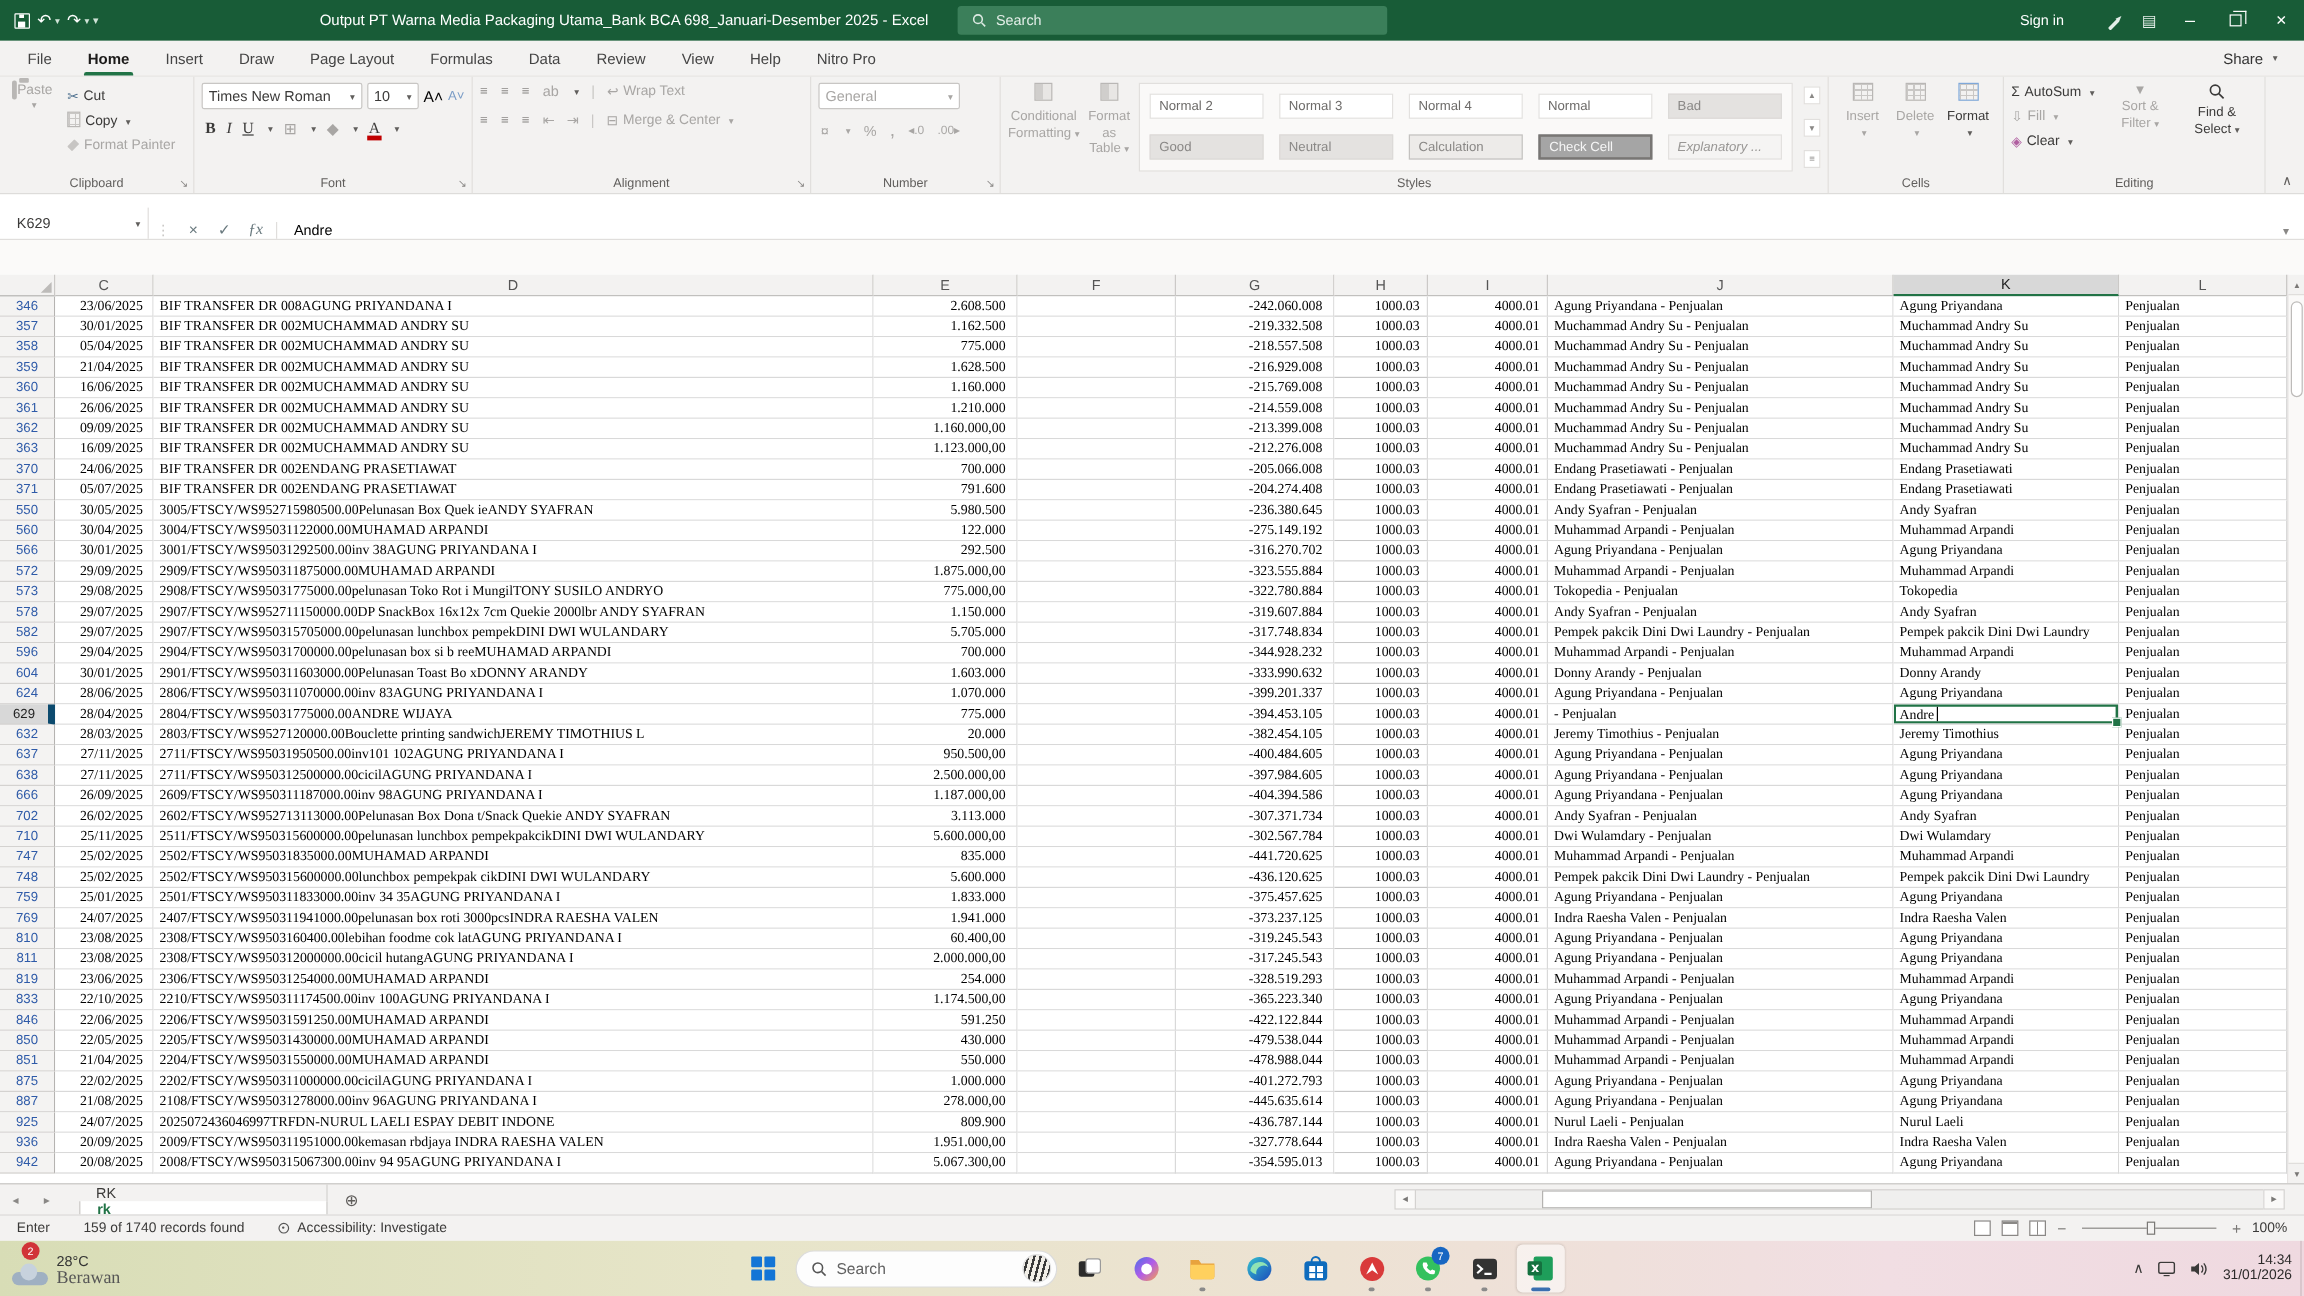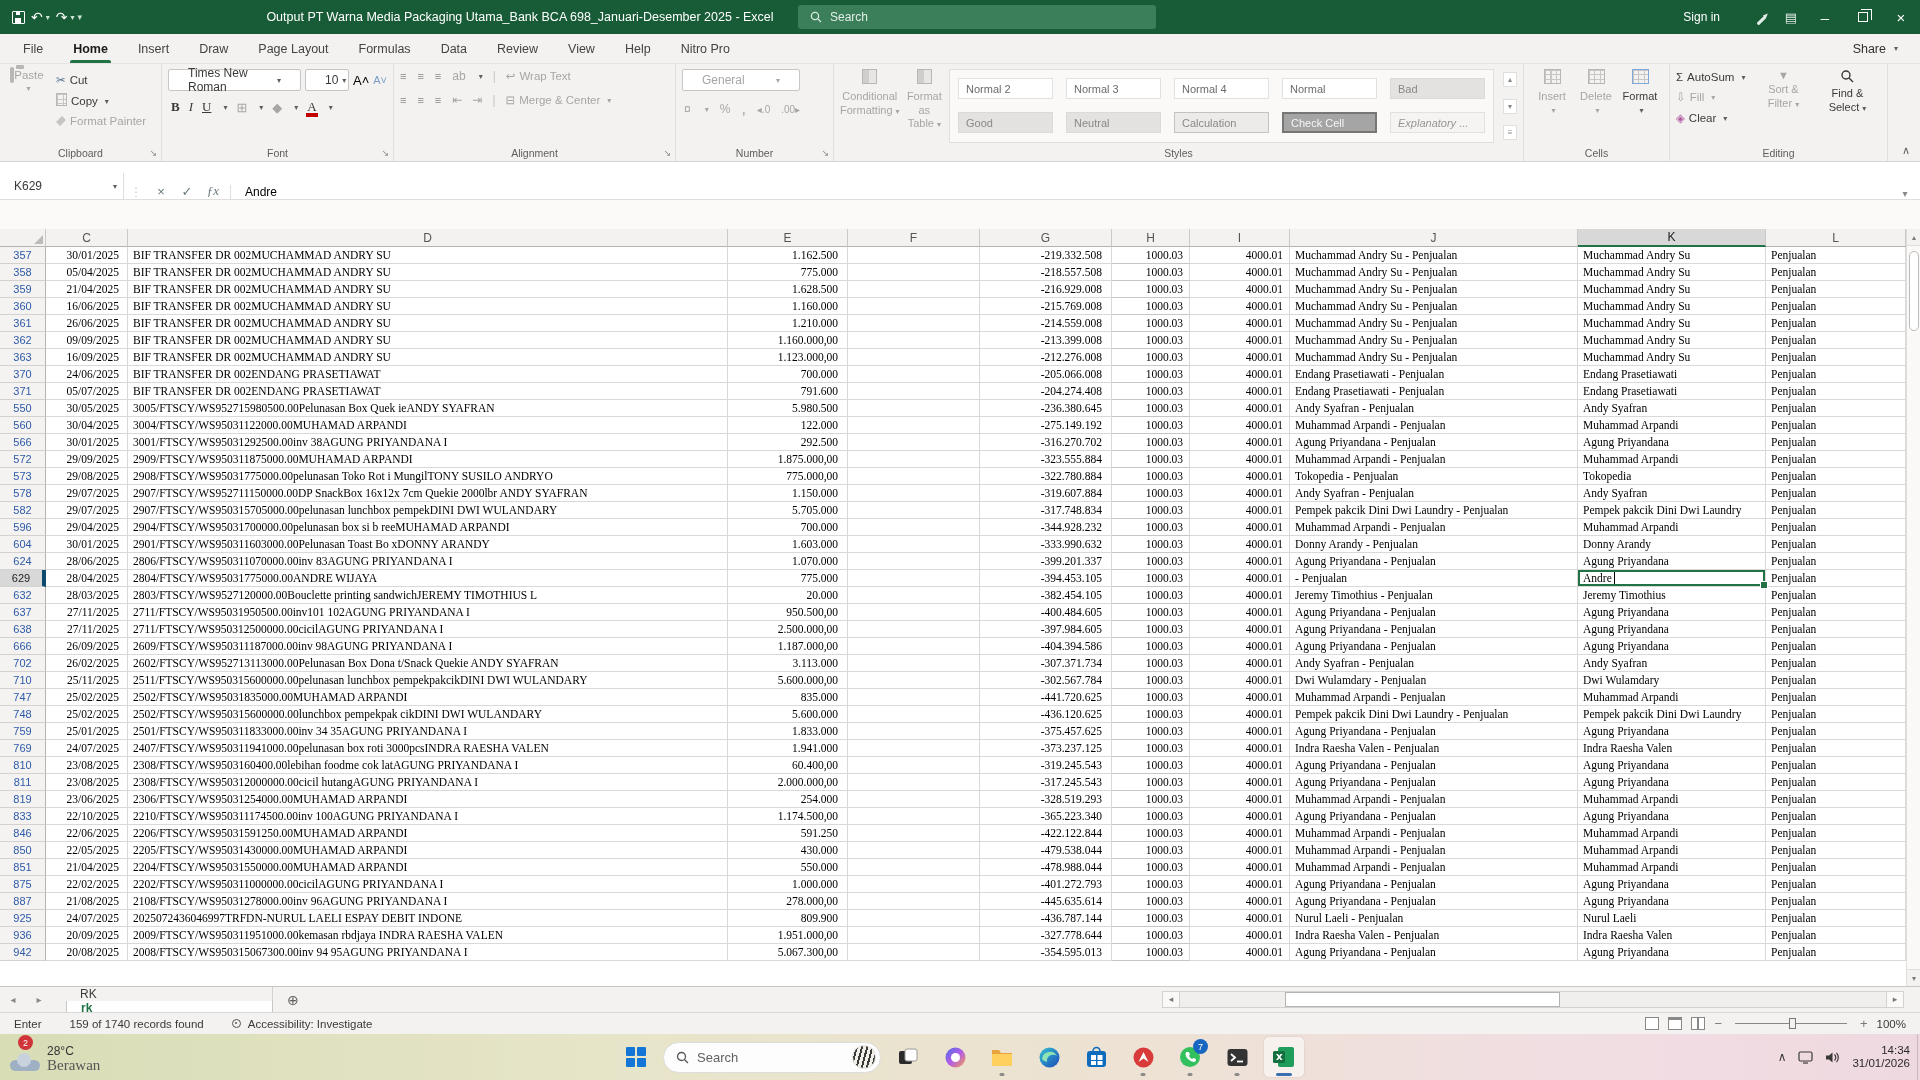--- a/index.html
+++ b/index.html
@@ -53,21 +53,21 @@
   .disabled, .disabled * { color:#A8A6A4 !important; }
   .rbtn { font-size:11.5px; color:#3b3a39; display:flex; align-items:center; gap:4px; cursor:pointer; }
 
   .paste-btn { width:42px; text-align:center; font-size:11.5px; color:#3b3a39; cursor:pointer; }
   .clip-ic { width:20px; height:26px; border:2px solid #B9B7B5; border-radius:2px; margin:2px auto 3px; position:relative; background:#E8E6E4; }
   .clip-ic::before { content:''; position:absolute; left:4px; top:-4px; width:8px; height:4px; background:#B9B7B5; border-radius:1px; }
   .small-col { display:flex; flex-direction:column; gap:6px; padding-top:4px; }
   .fp-brush { display:inline-block; width:10px; height:10px; background:#C7C5C3; clip-path:polygon(0 60%,60% 0,100% 40%,40% 100%); }
 
   .combo { background:#fff; border:1px solid #C8C6C4; height:22px; display:flex;
-    align-items:center; padding:0 19px; font-size:12px; color:#3b3a39; gap:4px; border-radius:2px; }
+    align-items:center; padding:0 5px; font-size:12px; color:#3b3a39; gap:4px; border-radius:2px; }
   .font-row1 { display:flex; gap:4px; align-items:center; }
   .font-row2 { display:flex; gap:9px; align-items:center; margin-top:8px; padding-left:3px; font-size:13px; color:#3b3a39;}
   .fbtn { cursor:pointer; }
   .fb-b { font-weight:700; font-family:"Liberation Serif",serif; }
   .fb-i { font-style:italic; font-family:"Liberation Serif",serif; }
   .fb-u { text-decoration:underline; font-family:"Liberation Serif",serif; }
   .fc-a { position:relative; font-family:"Liberation Serif",serif; }
   .fc-a::after { content:''; position:absolute; left:-1px; right:-1px; bottom:-2px; height:4px; background:#C00000; }
   .bars { letter-spacing:1px; color:#8a8886; font-size:11px; }
   .aln-row { display:flex; gap:10px; align-items:center; font-size:12px; color:#7a7876; }
@@ -117,21 +117,21 @@
   table.sheet { position:absolute; top:229px; left:0; border-collapse:separate; border-spacing:0;
     table-layout:fixed; width:1906px; }
   thead th { height:18px; background:#F3F2F1; border-right:1px solid #CBC9C7; border-bottom:1px solid #B5B3B1;
     font-size:12px; font-weight:400; color:#555; text-align:center; }
   thead th.selcol { background:#D8D8D8; border-bottom:2px solid #217346; color:#222; }
   thead th.corner { background:#F3F2F1; position:relative; }
   thead th.corner::after { content:''; position:absolute; right:2px; bottom:2px;
     border-left:9px solid transparent; border-bottom:9px solid #BDBBB9; }
   tbody th { height:17px; background:#F4F3F2; border-right:1px solid #B5B3B1; border-bottom:1px solid #D4D2D0;
     font-size:11px; font-weight:400; color:#2E5AA8; text-align:center; }
-  tbody tr.activerow th { background:#D8D8D8; border-right:4px solid #0c4a6e; color:#1f1f1f; }
+  tbody tr.activerow th { background:#D8D8D8; border-right:6px solid #0c4a6e; color:#1f1f1f; }
   tbody td { height:17px; border-right:1px solid #D9D9D9; border-bottom:1px solid #D9D9D9;
     font-family:"Liberation Serif", serif; font-size:11.5px; color:#000;
     white-space:nowrap; overflow:hidden; padding:0 4px; background:#fff; }
   td.c-date { text-align:right; padding-right:8px; }
   td.c-num { text-align:right; padding-right:9px; }
   td.c-h { text-align:right; padding-right:6px; border-bottom-color:#C6C6C6; }
   td.c-i { text-align:right; padding-right:6px; }
   td.c-text { padding-left:5px; }
   td.active-cell { position:relative; box-shadow:inset 0 0 0 2px #217346; overflow:visible; }
   td.active-cell::after { content:''; position:absolute; right:-3px; bottom:-3px; width:6px; height:6px;
@@ -478,20 +478,33 @@
         <th>G</th>
         <th>H</th>
         <th>I</th>
         <th>J</th>
         <th class="selcol">K</th>
         <th>L</th>
       </tr>
     </thead>
   <tbody id="grid-body">
       <tr>
+        <th>346</th>
+        <td class="c-date">23/06/2025</td>
+        <td class="c-text">BIF TRANSFER DR 008AGUNG PRIYANDANA I</td>
+        <td class="c-num">2.608.500</td>
+        <td class="c-text"></td>
+        <td class="c-num">-242.060.008</td>
+        <td class="c-h">1000.03</td>
+        <td class="c-i">4000.01</td>
+        <td class="c-text">Agung Priyandana - Penjualan</td>
+        <td class="c-text">Agung Priyandana</td>
+        <td class="c-text">Penjualan</td>
+      </tr>
+      <tr>
         <th>357</th>
         <td class="c-date">30/01/2025</td>
         <td class="c-text">BIF TRANSFER DR 002MUCHAMMAD ANDRY SU</td>
         <td class="c-num">1.162.500</td>
         <td class="c-text"></td>
         <td class="c-num">-219.332.508</td>
         <td class="c-h">1000.03</td>
         <td class="c-i">4000.01</td>
         <td class="c-text">Muchammad Andry Su - Penjualan</td>
         <td class="c-text">Muchammad Andry Su</td>

